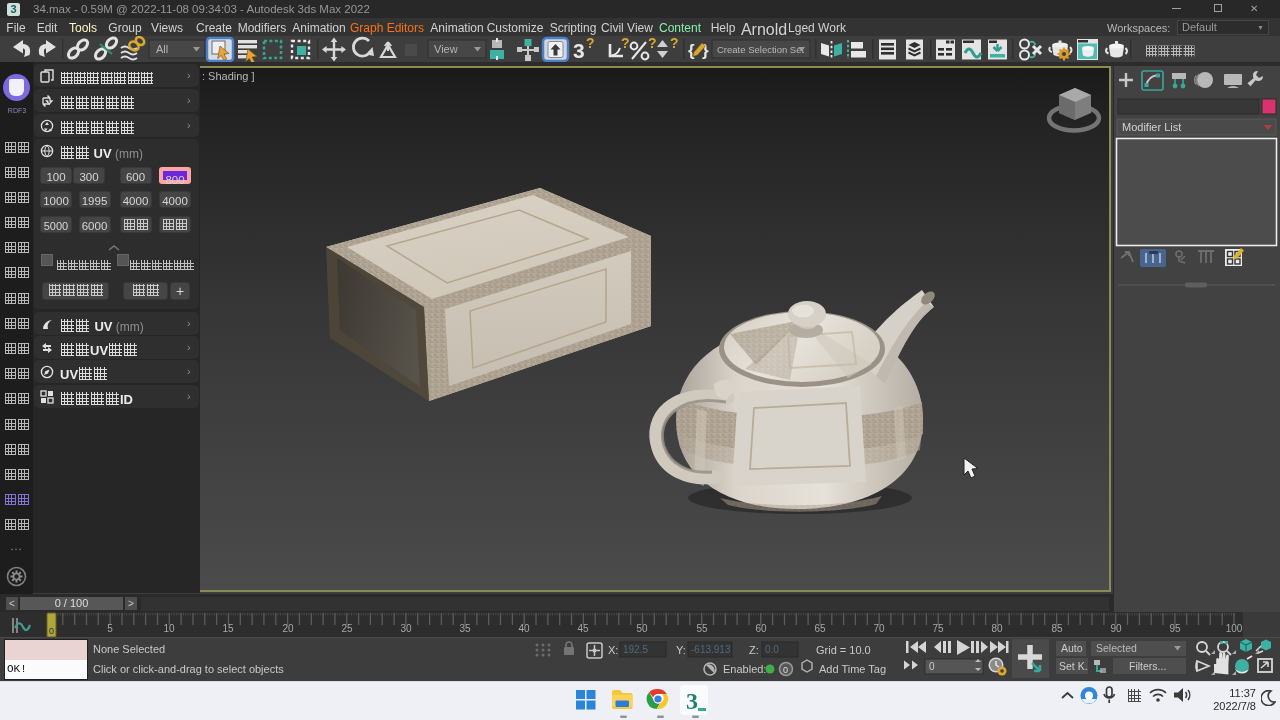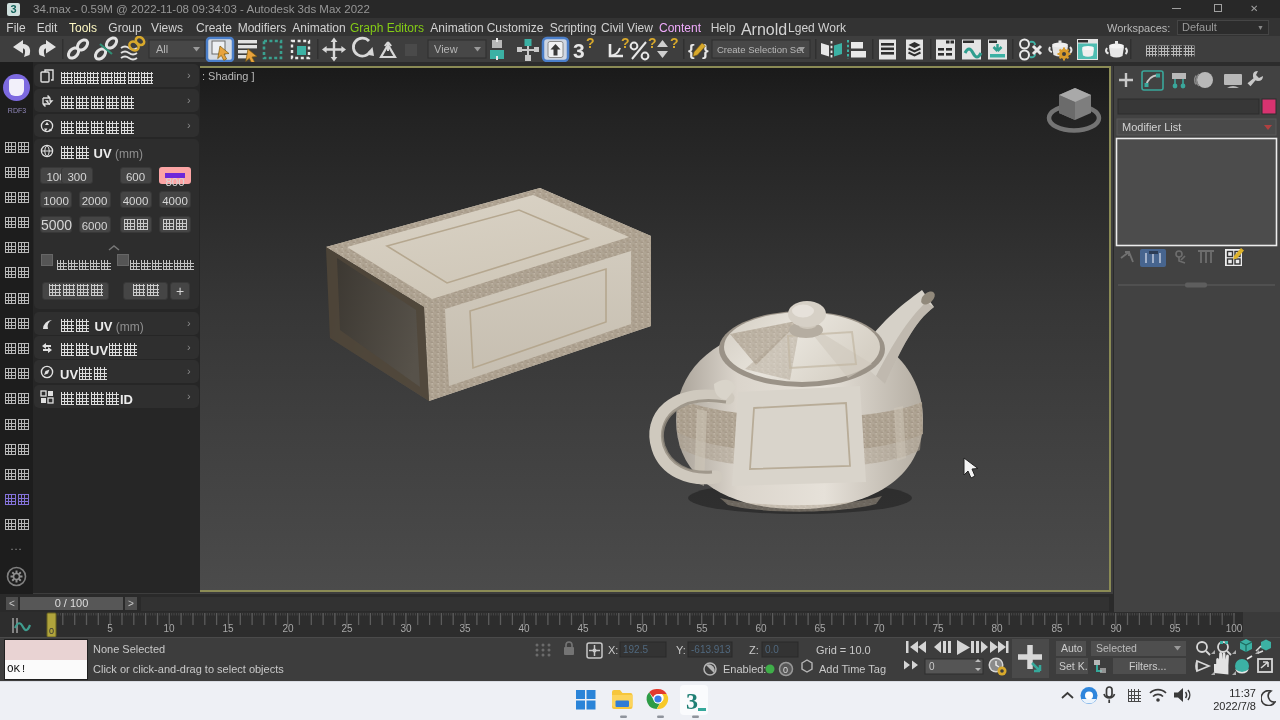--- a/index.html
+++ b/index.html
@@ -15,26 +15,26 @@
 <div class="ab" style="left:1250px;top:2.5px;color:#a0a0a0;font-size:10px">✕</div>
 <div class="ab" style="left:0;top:18px;width:1280px;height:18px;background:#333333"></div>
 <div class="ab" style="left:16px;top:21px;transform:translateX(-50%);color:#d2d2d2;font-size:12px;white-space:nowrap">File</div>
 <div class="ab" style="left:47px;top:21px;transform:translateX(-50%);color:#d2d2d2;font-size:12px;white-space:nowrap">Edit</div>
 <div class="ab" style="left:83px;top:21px;transform:translateX(-50%);color:#fef9c3;font-size:12px;white-space:nowrap">Tools</div>
 <div class="ab" style="left:125px;top:21px;transform:translateX(-50%);color:#d2d2d2;font-size:12px;white-space:nowrap">Group</div>
 <div class="ab" style="left:167px;top:21px;transform:translateX(-50%);color:#d2d2d2;font-size:12px;white-space:nowrap">Views</div>
 <div class="ab" style="left:214px;top:21px;transform:translateX(-50%);color:#d2d2d2;font-size:12px;white-space:nowrap">Create</div>
 <div class="ab" style="left:262px;top:21px;transform:translateX(-50%);color:#d2d2d2;font-size:12px;white-space:nowrap">Modifiers</div>
 <div class="ab" style="left:319px;top:21px;transform:translateX(-50%);color:#d2d2d2;font-size:12px;white-space:nowrap">Animation</div>
-<div class="ab" style="left:387px;top:21px;transform:translateX(-50%);color:#84cc16;font-size:12px;white-space:nowrap">Graph Editors</div>
+<div class="ab" style="left:387px;top:21px;transform:translateX(-50%);color:#f97316;font-size:12px;white-space:nowrap">Graph Editors</div>
 <div class="ab" style="left:457px;top:21px;transform:translateX(-50%);color:#d2d2d2;font-size:12px;white-space:nowrap">Animation</div>
 <div class="ab" style="left:515px;top:21px;transform:translateX(-50%);color:#d2d2d2;font-size:12px;white-space:nowrap">Customize</div>
 <div class="ab" style="left:573px;top:21px;transform:translateX(-50%);color:#d2d2d2;font-size:12px;white-space:nowrap">Scripting</div>
 <div class="ab" style="left:627px;top:21px;transform:translateX(-50%);color:#d2d2d2;font-size:12px;white-space:nowrap">Civil View</div>
-<div class="ab" style="left:680px;top:21px;transform:translateX(-50%);color:#f0abfc;font-size:12px;white-space:nowrap">Content</div>
+<div class="ab" style="left:680px;top:21px;transform:translateX(-50%);color:#86efac;font-size:12px;white-space:nowrap">Content</div>
 <div class="ab" style="left:723px;top:21px;transform:translateX(-50%);color:#d2d2d2;font-size:12px;white-space:nowrap">Help</div>
 <div class="ab" style="left:764px;top:21px;transform:translateX(-50%);color:#d2d2d2;font-size:16px;white-space:nowrap">Arnold</div>
 <div class="ab" style="left:817px;top:21px;transform:translateX(-50%);color:#d2d2d2;font-size:12px;white-space:nowrap">Lged Work</div>
 <div class="ab" style="left:1107px;top:22px;color:#b8b8b8;font-size:11px">Workspaces:</div>
 <div class="ab" style="left:1177px;top:20px;width:92px;height:15px;background:#2c2c2c;border:1px solid #454545;color:#9a9a9a;font-size:11px;padding:0 4px;line-height:13px">Default<span style="float:right;color:#888;font-size:7px;line-height:14px">▼</span></div>
 <div class="ab" style="left:207px;top:36px;width:22px;height:3px;background:#4566b4"></div>
 <div class="ab" style="left:554px;top:36px;width:26px;height:3px;background:#4566b4"></div>
 <div class="ab" style="left:0;top:36px;width:1280px;height:26px;background:#3e3e3e"></div>
 <div class="ab" style="left:0;top:62px;width:1280px;height:4px;background:#2c2c2c"></div>
 <svg class="ab" style="left:0;top:36px" width="1280" height="26" viewBox="0 0 1280 26">
@@ -348,28 +348,28 @@
   </svg>
 <div class="ab" style="left:60px;top:119px"><span class="cj" style="--g:#ececec;width:13px;height:13px;vertical-align:-1px;margin:0 1.0px"></span><span class="cj" style="--g:#ececec;width:13px;height:13px;vertical-align:-1px;margin:0 1.0px"></span><span class="cj" style="--g:#ececec;width:13px;height:13px;vertical-align:-1px;margin:0 1.0px"></span><span class="cj" style="--g:#ececec;width:13px;height:13px;vertical-align:-1px;margin:0 1.0px"></span><span class="cj" style="--g:#ececec;width:13px;height:13px;vertical-align:-1px;margin:0 1.0px"></span></div>
 <div class="ab" style="left:187px;top:119px;color:#8a8a8a;font-size:11px">›</div>
 <div class="ab" style="left:34px;top:139px;width:165px;height:170px;background:#2d2d2d;border-radius:5px"></div>
 <svg class="ab" style="left:40px;top:144px" width="14" height="14" viewBox="0 0 14 14">
     <circle cx="7" cy="7" r="5.6" fill="none" stroke="#e0e0e0" stroke-width="1.3"></circle>
     <path d="M1.4 7 h11.2 M7 1.4 a8 8 0 0 1 0 11.2 M7 1.4 a8 8 0 0 0 0 11.2" stroke="#e0e0e0" stroke-width="1" fill="none"></path>
   </svg>
 <div class="ab" style="left:60px;top:144px"><span class="cj" style="--g:#ececec;width:13px;height:13px;vertical-align:-1px;margin:0 1.0px"></span><span class="cj" style="--g:#ececec;width:13px;height:13px;vertical-align:-1px;margin:0 1.0px"></span><span style="color:#ececec;font-size:13px;font-weight:bold"> UV</span><span style="color:#8f8f8f;font-size:12px"> (mm)</span></div>
 <div class="ab" style="left:40px;top:167px;width:32px;height:17px;background:#454545;border:1px solid #383838;border-radius:3px;text-align:center;line-height:15px"><span style="color:#d6d6d6;font-size:11.5px">100</span></div>
-<div class="ab" style="left:61px;top:167px;width:32px;height:17px;background:#454545;border:1px solid #383838;border-radius:3px;text-align:center;line-height:15px"><span style="color:#d6d6d6;font-size:11.5px">300</span></div>
+<div class="ab" style="left:73px;top:167px;width:32px;height:17px;background:#454545;border:1px solid #383838;border-radius:3px;text-align:center;line-height:15px"><span style="color:#d6d6d6;font-size:11.5px">300</span></div>
 <div class="ab" style="left:119.5px;top:167px;width:32px;height:17px;background:#454545;border:1px solid #383838;border-radius:3px;text-align:center;line-height:15px"><span style="color:#d6d6d6;font-size:11.5px">600</span></div>
-<div class="ab" style="left:159px;top:167px;width:32px;height:17px;background:#6d28d9;border:6px solid #fca5a5;border-radius:3px;text-align:center;line-height:15px"><span style="color:#d6d6d6;font-size:11.5px">800</span></div>
+<div class="ab" style="left:159px;top:167px;width:32px;height:17px;background:#6d28d9;border:4px solid #fca5a5;border-radius:3px;text-align:center;line-height:15px"><span style="color:#d6d6d6;font-size:11.5px">800</span></div>
 <div class="ab" style="left:40px;top:191px;width:32px;height:17px;background:#454545;border:1px solid #383838;border-radius:3px;text-align:center;line-height:15px"><span style="color:#d6d6d6;font-size:11.5px">1000</span></div>
-<div class="ab" style="left:78.5px;top:191px;width:32px;height:17px;background:#454545;border:1px solid #383838;border-radius:3px;text-align:center;line-height:15px"><span style="color:#d6d6d6;font-size:11.5px">2000</span></div>
+<div class="ab" style="left:78.5px;top:191px;width:32px;height:17px;background:#454545;border:1px solid #383838;border-radius:3px;text-align:center;line-height:15px"><span style="color:#d6d6d6;font-size:11.5px">1995</span></div>
 <div class="ab" style="left:119.5px;top:191px;width:32px;height:17px;background:#454545;border:1px solid #383838;border-radius:3px;text-align:center;line-height:15px"><span style="color:#d6d6d6;font-size:11.5px">4000</span></div>
 <div class="ab" style="left:159px;top:191px;width:32px;height:17px;background:#454545;border:1px solid #383838;border-radius:3px;text-align:center;line-height:15px"><span style="color:#d6d6d6;font-size:11.5px">4000</span></div>
-<div class="ab" style="left:40px;top:216px;width:32px;height:17px;background:#454545;border:1px solid #383838;border-radius:3px;text-align:center;line-height:15px"><span style="color:#d6d6d6;font-size:14px">5000</span></div>
+<div class="ab" style="left:40px;top:216px;width:32px;height:17px;background:#454545;border:1px solid #383838;border-radius:3px;text-align:center;line-height:15px"><span style="color:#d6d6d6;font-size:11px">5000</span></div>
 <div class="ab" style="left:78.5px;top:216px;width:32px;height:17px;background:#454545;border:1px solid #383838;border-radius:3px;text-align:center;line-height:15px"><span style="color:#d6d6d6;font-size:11.5px">6000</span></div>
 <div class="ab" style="left:119.5px;top:216px;width:32px;height:17px;background:#454545;border:1px solid #383838;border-radius:3px;text-align:center;line-height:15px"><span class="cj" style="--g:#d6d6d6;width:11px;height:11px;vertical-align:0px;margin:0 1.0px"></span><span class="cj" style="--g:#d6d6d6;width:11px;height:11px;vertical-align:0px;margin:0 1.0px"></span></div>
 <div class="ab" style="left:159px;top:216px;width:32px;height:17px;background:#454545;border:1px solid #383838;border-radius:3px;text-align:center;line-height:15px"><span class="cj" style="--g:#d6d6d6;width:11px;height:11px;vertical-align:0px;margin:0 1.0px"></span><span class="cj" style="--g:#d6d6d6;width:11px;height:11px;vertical-align:0px;margin:0 1.0px"></span></div>
 <div class="ab" style="left:107px;top:238px;width:14px;height:8px;color:#777"><svg width="14" height="8">
       <path d="M2 6 L7 2 L12 6" stroke="#777" stroke-width="1.5" fill="none"></path>
     </svg></div>
 <div class="ab" style="left:41px;top:254px;width:12px;height:12px;background:#555;border:1px solid #666"></div>
 <div class="ab" style="left:57px;top:255px"><span class="cj" style="--g:#cfcfcf;width:10px;height:10px;vertical-align:-1px;margin:0 0.4px"></span><span class="cj" style="--g:#cfcfcf;width:10px;height:10px;vertical-align:-1px;margin:0 0.4px"></span><span class="cj" style="--g:#cfcfcf;width:10px;height:10px;vertical-align:-1px;margin:0 0.4px"></span><span class="cj" style="--g:#cfcfcf;width:10px;height:10px;vertical-align:-1px;margin:0 0.4px"></span><span class="cj" style="--g:#cfcfcf;width:10px;height:10px;vertical-align:-1px;margin:0 0.4px"></span></div>
 <div class="ab" style="left:117px;top:254px;width:12px;height:12px;background:#555;border:1px solid #666"></div>
 <div class="ab" style="left:130px;top:255px"><span class="cj" style="--g:#cfcfcf;width:10px;height:10px;vertical-align:-1px;margin:0 0.4px"></span><span class="cj" style="--g:#cfcfcf;width:10px;height:10px;vertical-align:-1px;margin:0 0.4px"></span><span class="cj" style="--g:#cfcfcf;width:10px;height:10px;vertical-align:-1px;margin:0 0.4px"></span><span class="cj" style="--g:#cfcfcf;width:10px;height:10px;vertical-align:-1px;margin:0 0.4px"></span><span class="cj" style="--g:#cfcfcf;width:10px;height:10px;vertical-align:-1px;margin:0 0.4px"></span><span class="cj" style="--g:#cfcfcf;width:10px;height:10px;vertical-align:-1px;margin:0 0.4px"></span></div>

